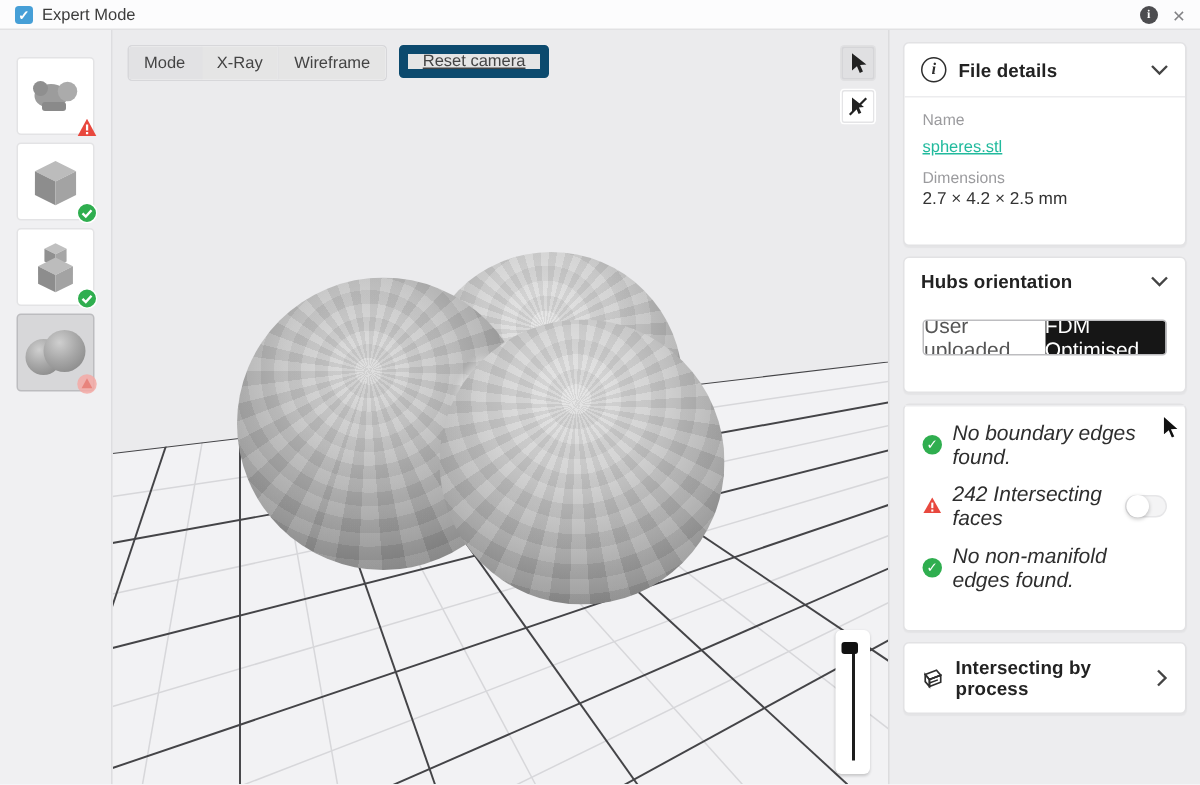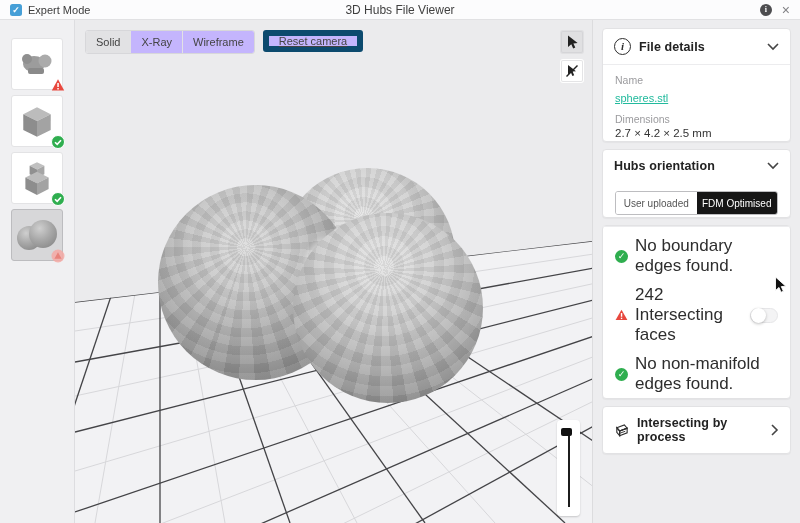--- a/index.html
+++ b/index.html
@@ -53,21 +53,21 @@
   
   .viewport {
     position:absolute; left:75px; top:20px; width:517px; height:503px;
     background:#ebebed; overflow:hidden; z-index:10;
   }
   .floor-svg { position:absolute; left:0; top:0; }
 
   .vtoolbar { position:absolute; left:10px; top:10px; display:flex; gap:8px; z-index:5; }
   .btn-group { display:flex; border:1px solid #d7d7da; border-radius:3px; overflow:hidden; background:#fff; }
   .vbtn {
-    height:22px; padding:0 10px; background:#c4b5fd; border:none; font-size:11px;
+    height:22px; padding:0 10px; background:#e5e5e5; border:none; font-size:11px;
     color:#444; font-family:inherit; display:flex; align-items:center; cursor:pointer;
   }
   .btn-group .vbtn + .vbtn { border-left:1px solid #e2e2e4; }
   .vbtn.active { background:#e2e2e4; }
   .vbtn.single { border:6px solid #0c4a6e; border-radius:3px;text-decoration:underline; }
 
   .tool-col { position:absolute; right:8px; top:10px; display:flex; flex-direction:column; gap:5px; z-index:5; }
   .tool-btn {
     width:24px; height:24px; border:1px solid #dededf00; border-radius:3px; background:#fff;
     display:flex; align-items:center; justify-content:center; cursor:pointer;
@@ -107,40 +107,40 @@
     background:#ededef; border-left:1px solid #dcdcde; padding:8px 9px; z-index:20;
   }
   .card {
     background:#fff; border:1px solid #e2e2e4; border-radius:4px; margin-bottom:7px;
     box-shadow:0 1px 1px rgba(0,0,0,.04);
   }
   .card-header { display:flex; align-items:center; gap:8px; padding:9px 11px; cursor:pointer; }
   .card-title { font-size:12.5px; font-weight:bold; color:#222; letter-spacing:.1px; }
   .chev { margin-left:auto; display:flex; }
   .divider { height:1px; background:#ececee; }
-  .card-body { padding:9px 12px 2px; }
+  .card-body { padding:9px 12px 24px; }
   .field-label { font-size:10.5px; color:#9b9b9e; margin-bottom:2px; }
   .file-link { font-size:11px; color:#21ba9d; text-decoration:underline; display:inline-block; margin-bottom:9px; }
   .field-value { font-size:11.5px; color:#333; }
   .icircle {
     width:17px; height:17px; border:1.4px solid #2e2e2e; border-radius:50%;
     font-family:"Liberation Serif", serif; font-style:italic; font-weight:bold;
     font-size:11px; color:#2e2e2e; text-align:center; line-height:14px; flex:none;
   }
   .seg {
     display:flex; height:24px; border:1px solid #bdbdc0; border-radius:3px; overflow:hidden;
   }
   .seg-item {
     flex:1; display:flex; align-items:center; justify-content:center;
-    font-size:10px; color:#555; background:#fff; cursor:pointer;
+    font-size:14px; color:#555; background:#fff; cursor:pointer;
   }
   .seg-item.active { background:#161616; color:#fff; }
   .mesh-row { display:flex; align-items:center; gap:7px; margin-bottom:9px; }
   .mesh-row:last-child { margin-bottom:2px; }
-  .mesh-text { font-size:17px; color:#2e2e2e; }
+  .mesh-text { font-size:14px; color:#2e2e2e;font-style:italic; }
   .check-dot {
     width:13px; height:13px; border-radius:50%; background:#2fae4f; color:#fff;
     font-size:9px; line-height:13px; text-align:center; flex:none;
   }
   .toggle {
     margin-left:auto; width:28px; height:15px; background:#f4f4f5; border:1px solid #e6e6e8;
     border-radius:8px; position:relative; cursor:pointer; flex:none;
   }
   .toggle-knob {
     position:absolute; left:0; top:-1px; width:15px; height:15px; border-radius:50%;
@@ -152,21 +152,20 @@
 </head>
 <body>
 
 <div class="app">
 
   <div class="topbar">
     <div class="expert">
       <span class="checkbox">✓</span>
       <span class="expert-label">Expert Mode</span>
     </div>
-    <div class="topbar-title">3D Hubs File Viewer</div>
     <div class="topbar-right">
       <span class="info-dot">i</span>
       <span class="close-x">×</span>
     </div>
   </div>
 
   <div class="sidebar">
 
     <div class="thumb" style="top:18px;">
       <svg width="40" height="34" viewBox="0 0 40 34">
@@ -265,21 +264,21 @@
     </svg>
 
     <div class="sphere sphere-light" style="left:205px; top:148px; width:175px; height:175px;"></div>
     <div class="sphere sphere-base" style="left:83px; top:165px; width:195px; height:195px;">
       <div class="highlight"></div>
     </div>
     <div class="sphere sphere-light" style="left:218px; top:193px; width:190px; height:190px;"></div>
 
     <div class="vtoolbar">
       <div class="btn-group">
-        <button class="vbtn active">Solid</button>
+        <button class="vbtn active">Mode</button>
         <button class="vbtn">X-Ray</button>
         <button class="vbtn">Wireframe</button>
       </div>
       <button class="vbtn single">Reset camera</button>
     </div>
 
     <div class="tool-col">
       <div class="tool-btn active">
         <svg width="13" height="15" viewBox="0 0 13 15">
           <path d="M2,0.5 L2,12 L5.3,9.2 L7.2,13.6 L9.3,12.6 L7.4,8.4 L11.6,8 Z" fill="#222"></path>

